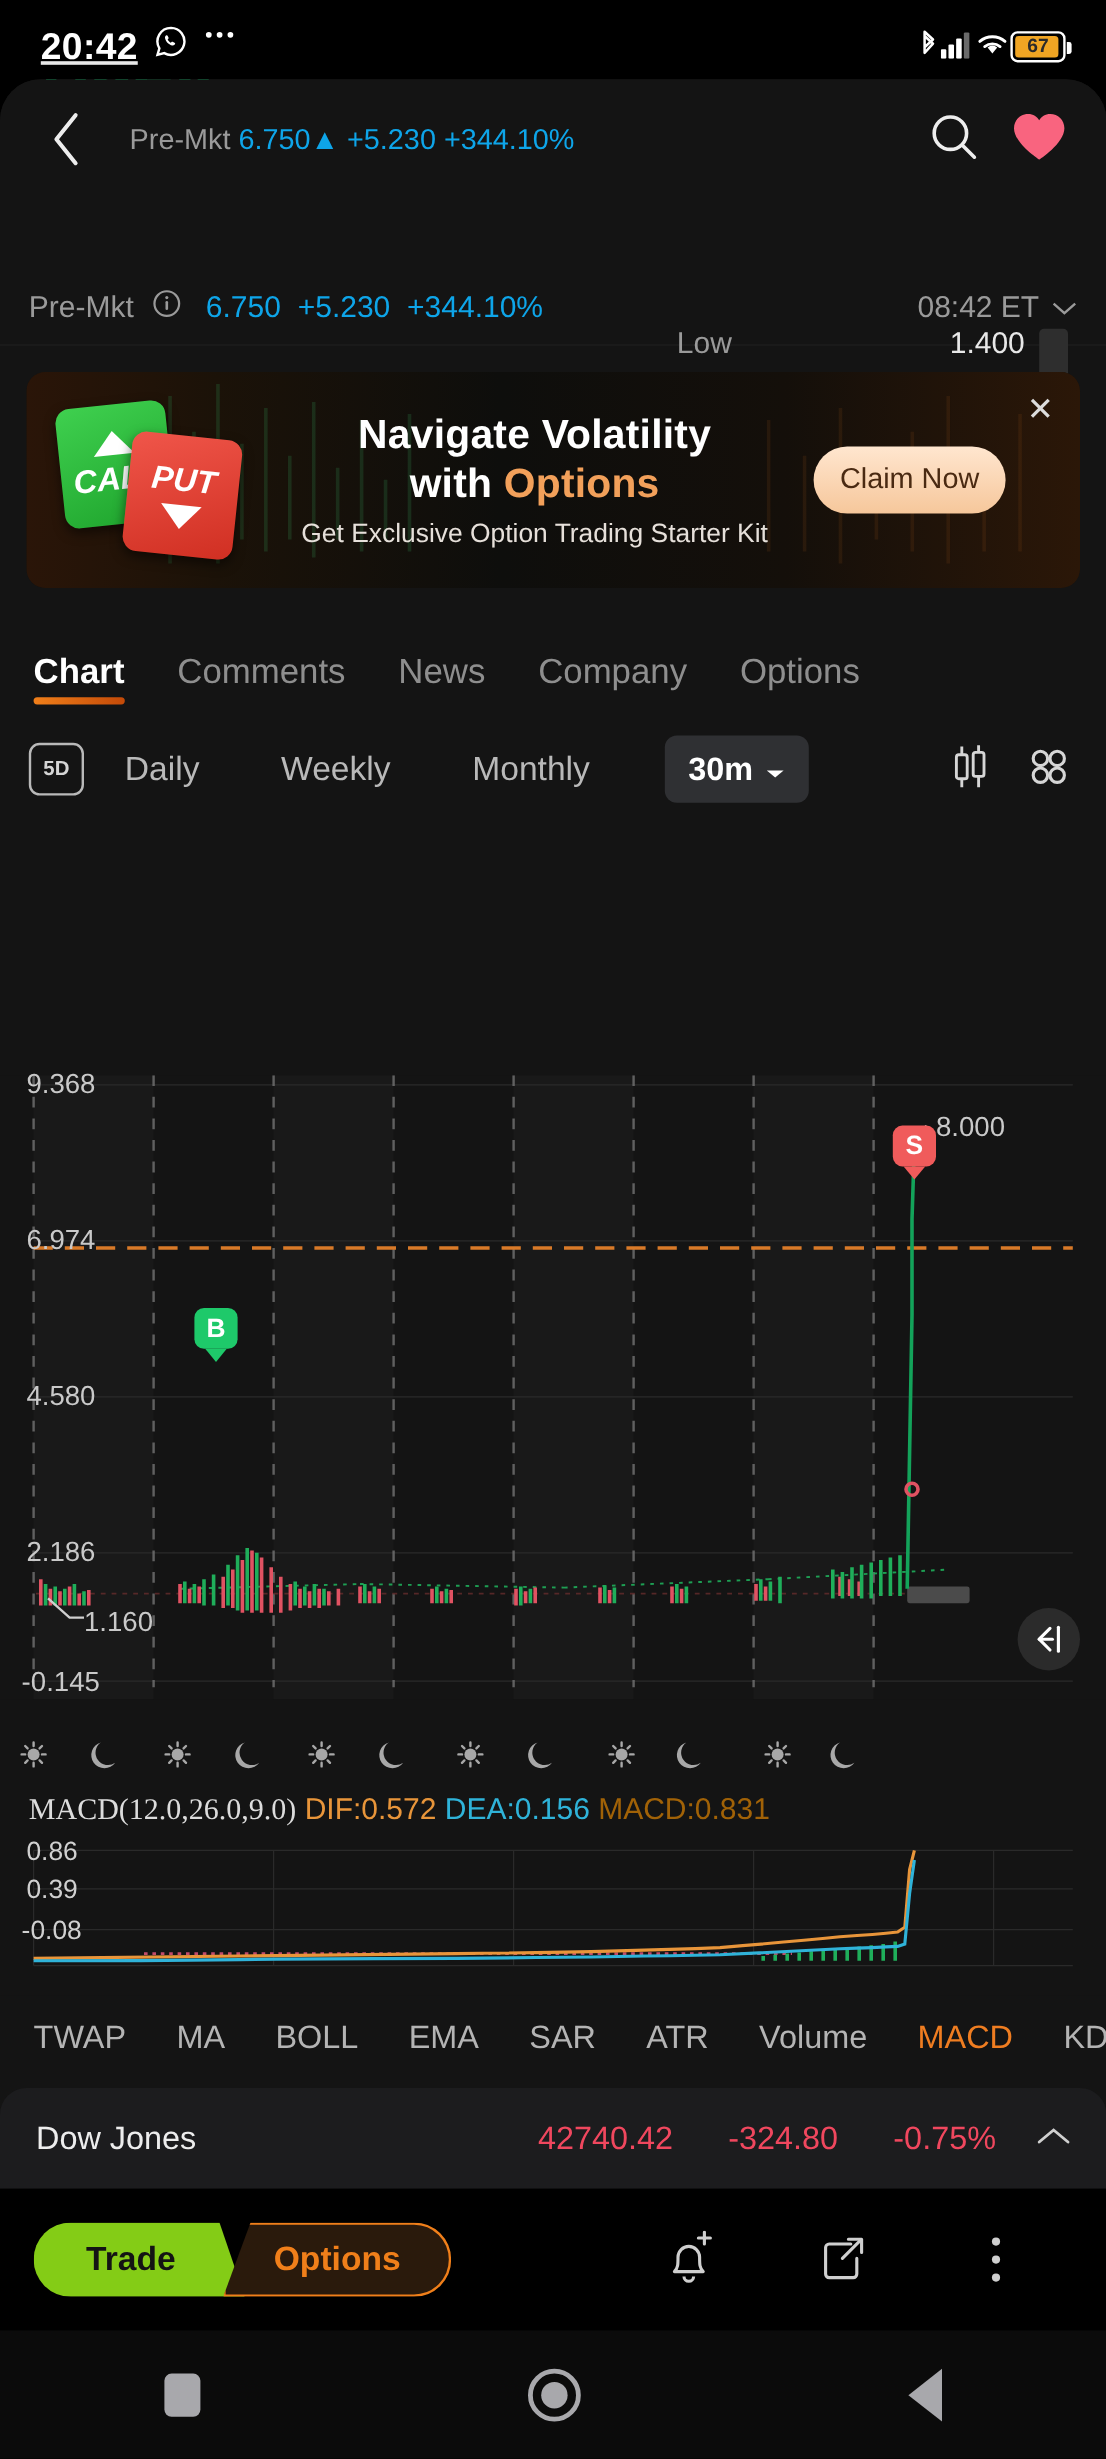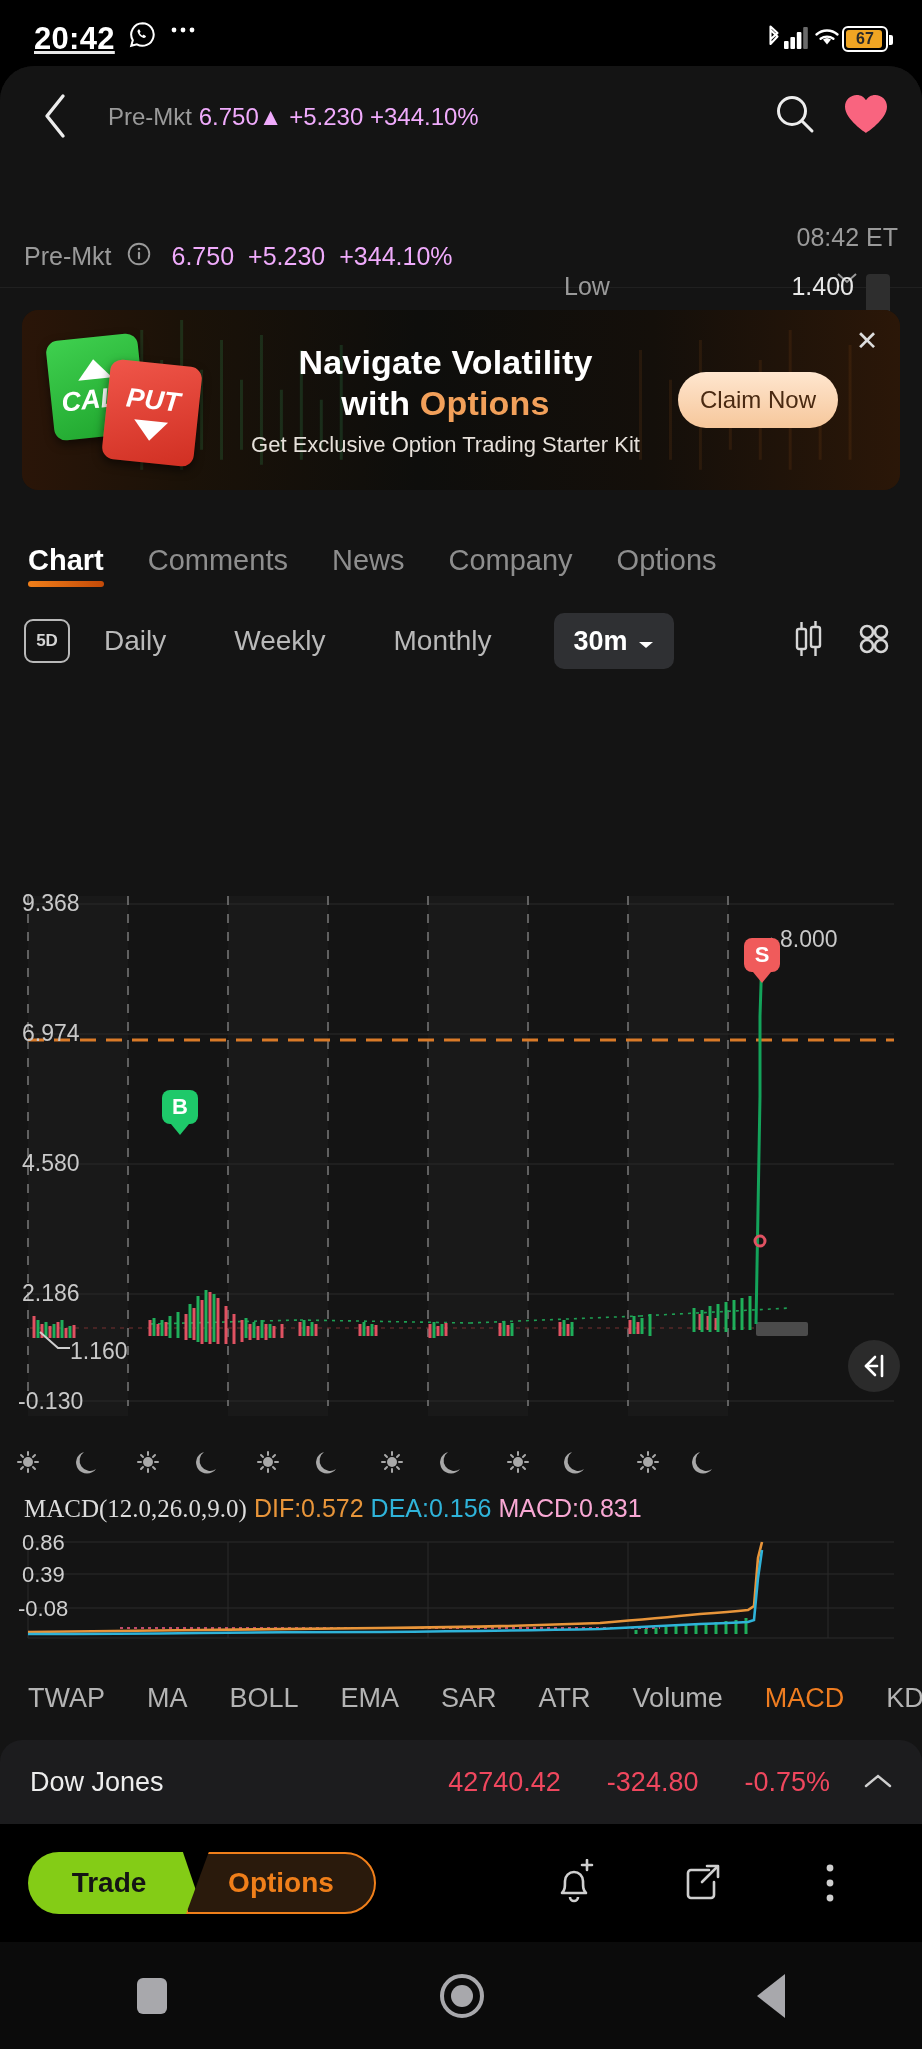--- a/index.html
+++ b/index.html
@@ -29,41 +29,41 @@
     background:#141414; border-radius:34px 34px 0 0; overflow:hidden; }
 
   
   .header{ position:absolute; left:0; top:0; width:922px; height:100px; z-index:40;
     background:#141414; display:flex; align-items:center; padding:0 24px; }
   .back-btn{ width:62px; height:62px; display:flex; align-items:center; justify-content:center; }
   .hdr-mid{ flex:1; padding-left:22px; }
   .hdr-sym{ font-size:33px; font-weight:700; color:#fff; line-height:1.12; letter-spacing:.3px; }
   .hdr-sub{ font-size:24px; line-height:1.3; margin-top:2px; white-space:nowrap; }
   .hdr-sub .lbl{ color:#9a9a9a; }
-  .g{ color:#f0abfc;text-align:right; }
+  .g{ color:#0ea5e9;text-align:right; }
   .hdr-icons{ display:flex; align-items:center; gap:24px; padding-right:8px; }
 
   
   .content{ position:absolute; left:0; top:0; width:922px; }
 
   .quote{ position:relative; padding:0 24px; height:160px; }
   .q-left{ position:absolute; left:24px; top:-44px; }
   .q-price{ font-size:62px; font-weight:700; color:#12b76a; line-height:1; letter-spacing:0; }
   .q-chg{ position:absolute; left:24px; top:245px; font-size:28px; color:#12b76a; white-space:nowrap; }
   .q-stats{ position:absolute; right:68px; top:200px; width:290px; font-size:25px; }
   .q-row{ display:flex; justify-content:space-between; line-height:1.62; }
   .q-row .k{ color:#9a9a9a; }
   .q-row .v{ color:#e8e8e8; font-weight:500; }
   .q-scroll{ position:absolute; right:32px; top:208px; width:24px; height:66px;
     background:#2e2e2e; border-radius:4px; }
 
   .premkt{ display:flex; align-items:center; padding:0 24px; height:62px;
     font-size:25px; gap:14px; border-bottom:1px solid #202020; }
   .premkt .lbl{ color:#9a9a9a; }
-  .pm-right{ margin-left:auto; display:flex; align-items:center; gap:10px; color:#9a9a9a;flex-direction:column; }
+  .pm-right{ margin-left:auto; display:flex; align-items:center; gap:10px; color:#9a9a9a; }
 
   
   .ad{ position:relative; margin:22px 22px 0; height:180px; border-radius:16px;
     overflow:hidden; background:#16110c; }
   .ad-bg{ position:absolute; inset:0;
     background:
       linear-gradient(90deg,#2a1508 0%,#1b1208 18%,#0e0e0c 45%,#140f0a 72%,#2b1708 100%);
   }
   .ad-candles{ position:absolute; inset:0; opacity:.5; }
   .ad-inner{ position:absolute; inset:0; display:flex; align-items:center; padding:0 22px; }
@@ -127,21 +127,21 @@
     border-radius:50%; background:#2b2b2b; display:flex; align-items:center;
     justify-content:center; z-index:5; }
 
   .dn-row{ position:absolute; left:0; top:1448px; width:922px; height:40px; }
 
   
   .macd-hdr{ position:absolute; left:24px; top:1496px; font-size:25px; white-space:nowrap; }
   .macd-hdr .nm{ color:#dcdcdc;font-family:Liberation Serif, serif; }
   .macd-hdr .dif{ color:#e8953a; }
   .macd-hdr .dea{ color:#2fb3d9; }
-  .macd-hdr .mcd{ color:#f9a8d4; }
+  .macd-hdr .mcd{ color:#a16207; }
   .macd-chart{ position:absolute; left:0; top:1540px; width:922px; height:125px; }
   .macd-lbl{ position:absolute; font-size:22px; color:#d0d0d0; }
 
   
   .ind-row{ position:absolute; left:0; top:1672px; width:922px; height:56px;
     display:flex; align-items:center; gap:0; padding-left:28px; overflow:hidden; }
   .ind{ font-size:27px; color:#b4b4b4; padding-right:42px; white-space:nowrap; }
   .ind.active{ color:#ef7d21; }
 
   
@@ -443,21 +443,21 @@
         <path d="M756 428 L760 200 L760 120 L762 58" fill="none" stroke="#13a35a" stroke-width="3"></path>
         <line x1="760" y1="58" x2="772" y2="42" stroke="#cfcfcf" stroke-width="2"></line>
         <circle cx="760" cy="345" r="5" fill="none" stroke="#e05262" stroke-width="3"></circle>
         <path d="M40 436 L58 452 L70 452" fill="none" stroke="#cfcfcf" stroke-width="2"></path>
       </svg>
 
       <span class="axis-lbl" style="left:22px; top:-6px;">9.368</span>
       <span class="axis-lbl" style="left:22px; top:124px;">6.974</span>
       <span class="axis-lbl" style="left:22px; top:254px;">4.580</span>
       <span class="axis-lbl" style="left:22px; top:384px;">2.186</span>
-      <span class="axis-lbl" style="left:18px; top:492px;">-0.130</span>
+      <span class="axis-lbl" style="left:18px; top:492px;">-0.145</span>
       <span class="axis-lbl" style="left:70px; top:442px;">1.160</span>
       <span class="axis-lbl" style="left:780px; top:30px;">8.000</span>
 
       <div class="pin pin-b" style="left:162px; top:194px;">
         <div class="pin-body">B</div>
         <div class="pin-tip"></div>
       </div>
       <div class="pin pin-s" style="left:744px; top:42px;">
         <div class="pin-body">S</div>
         <div class="pin-tip"></div>

